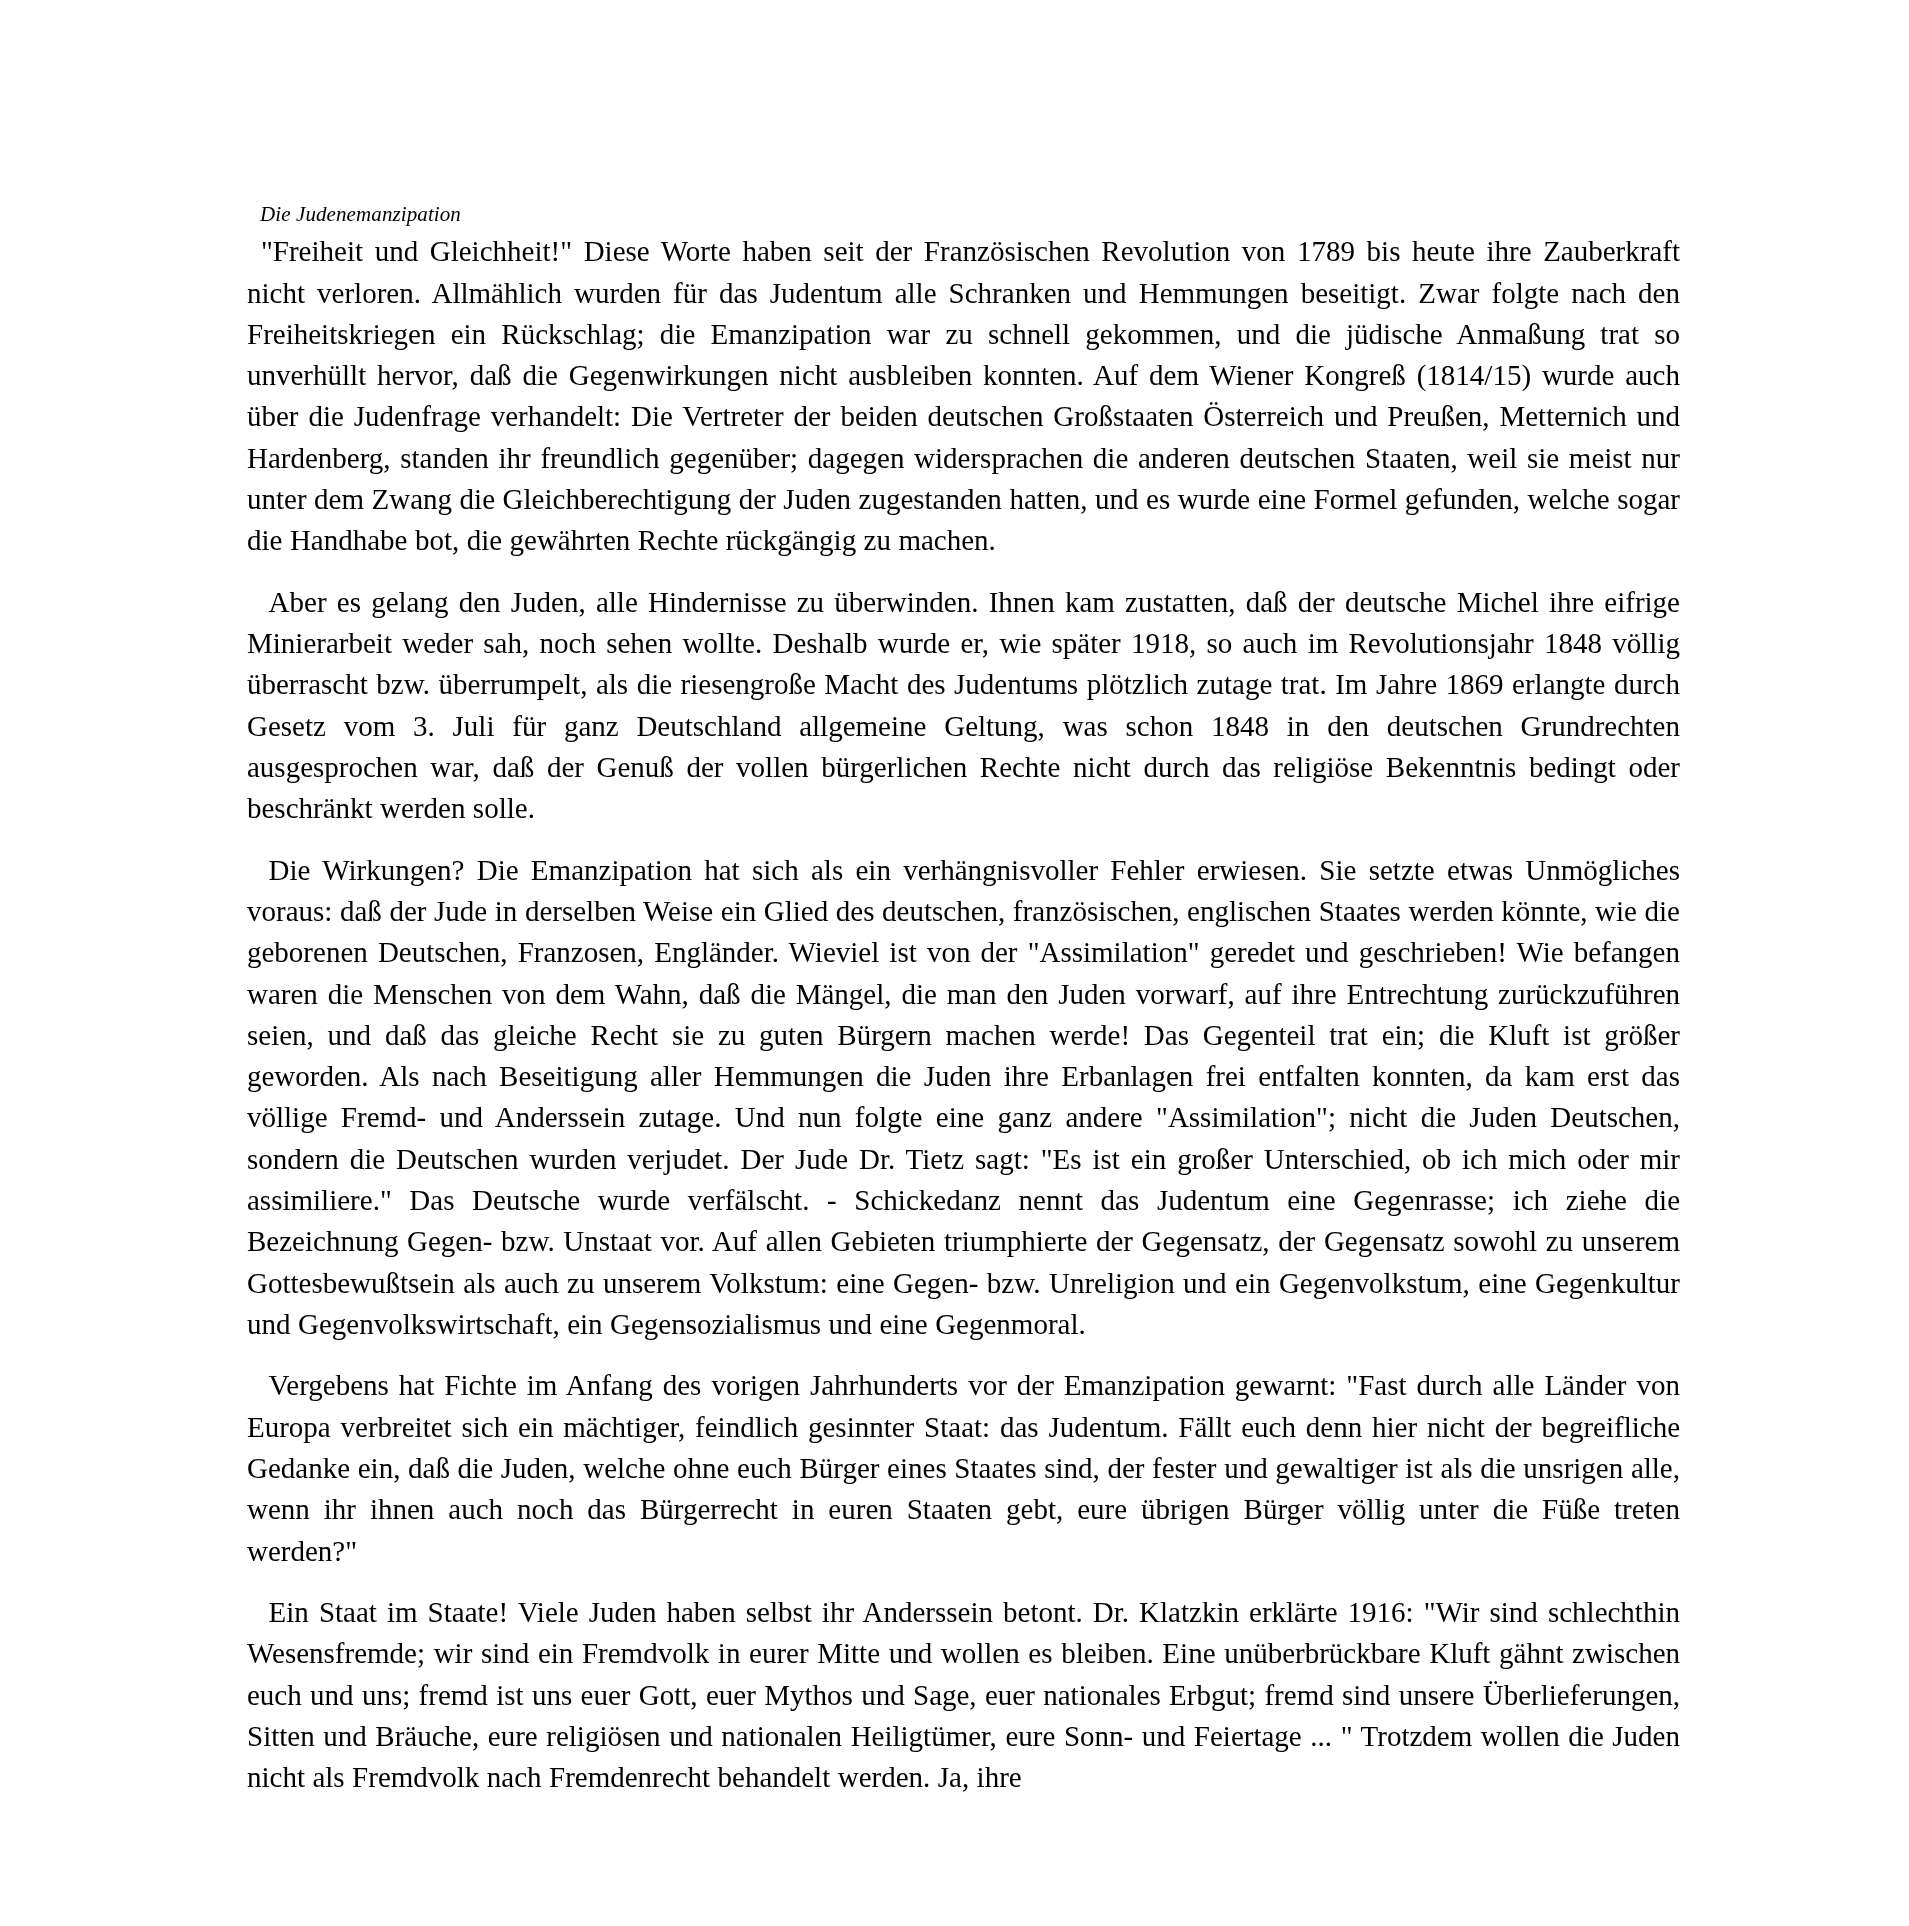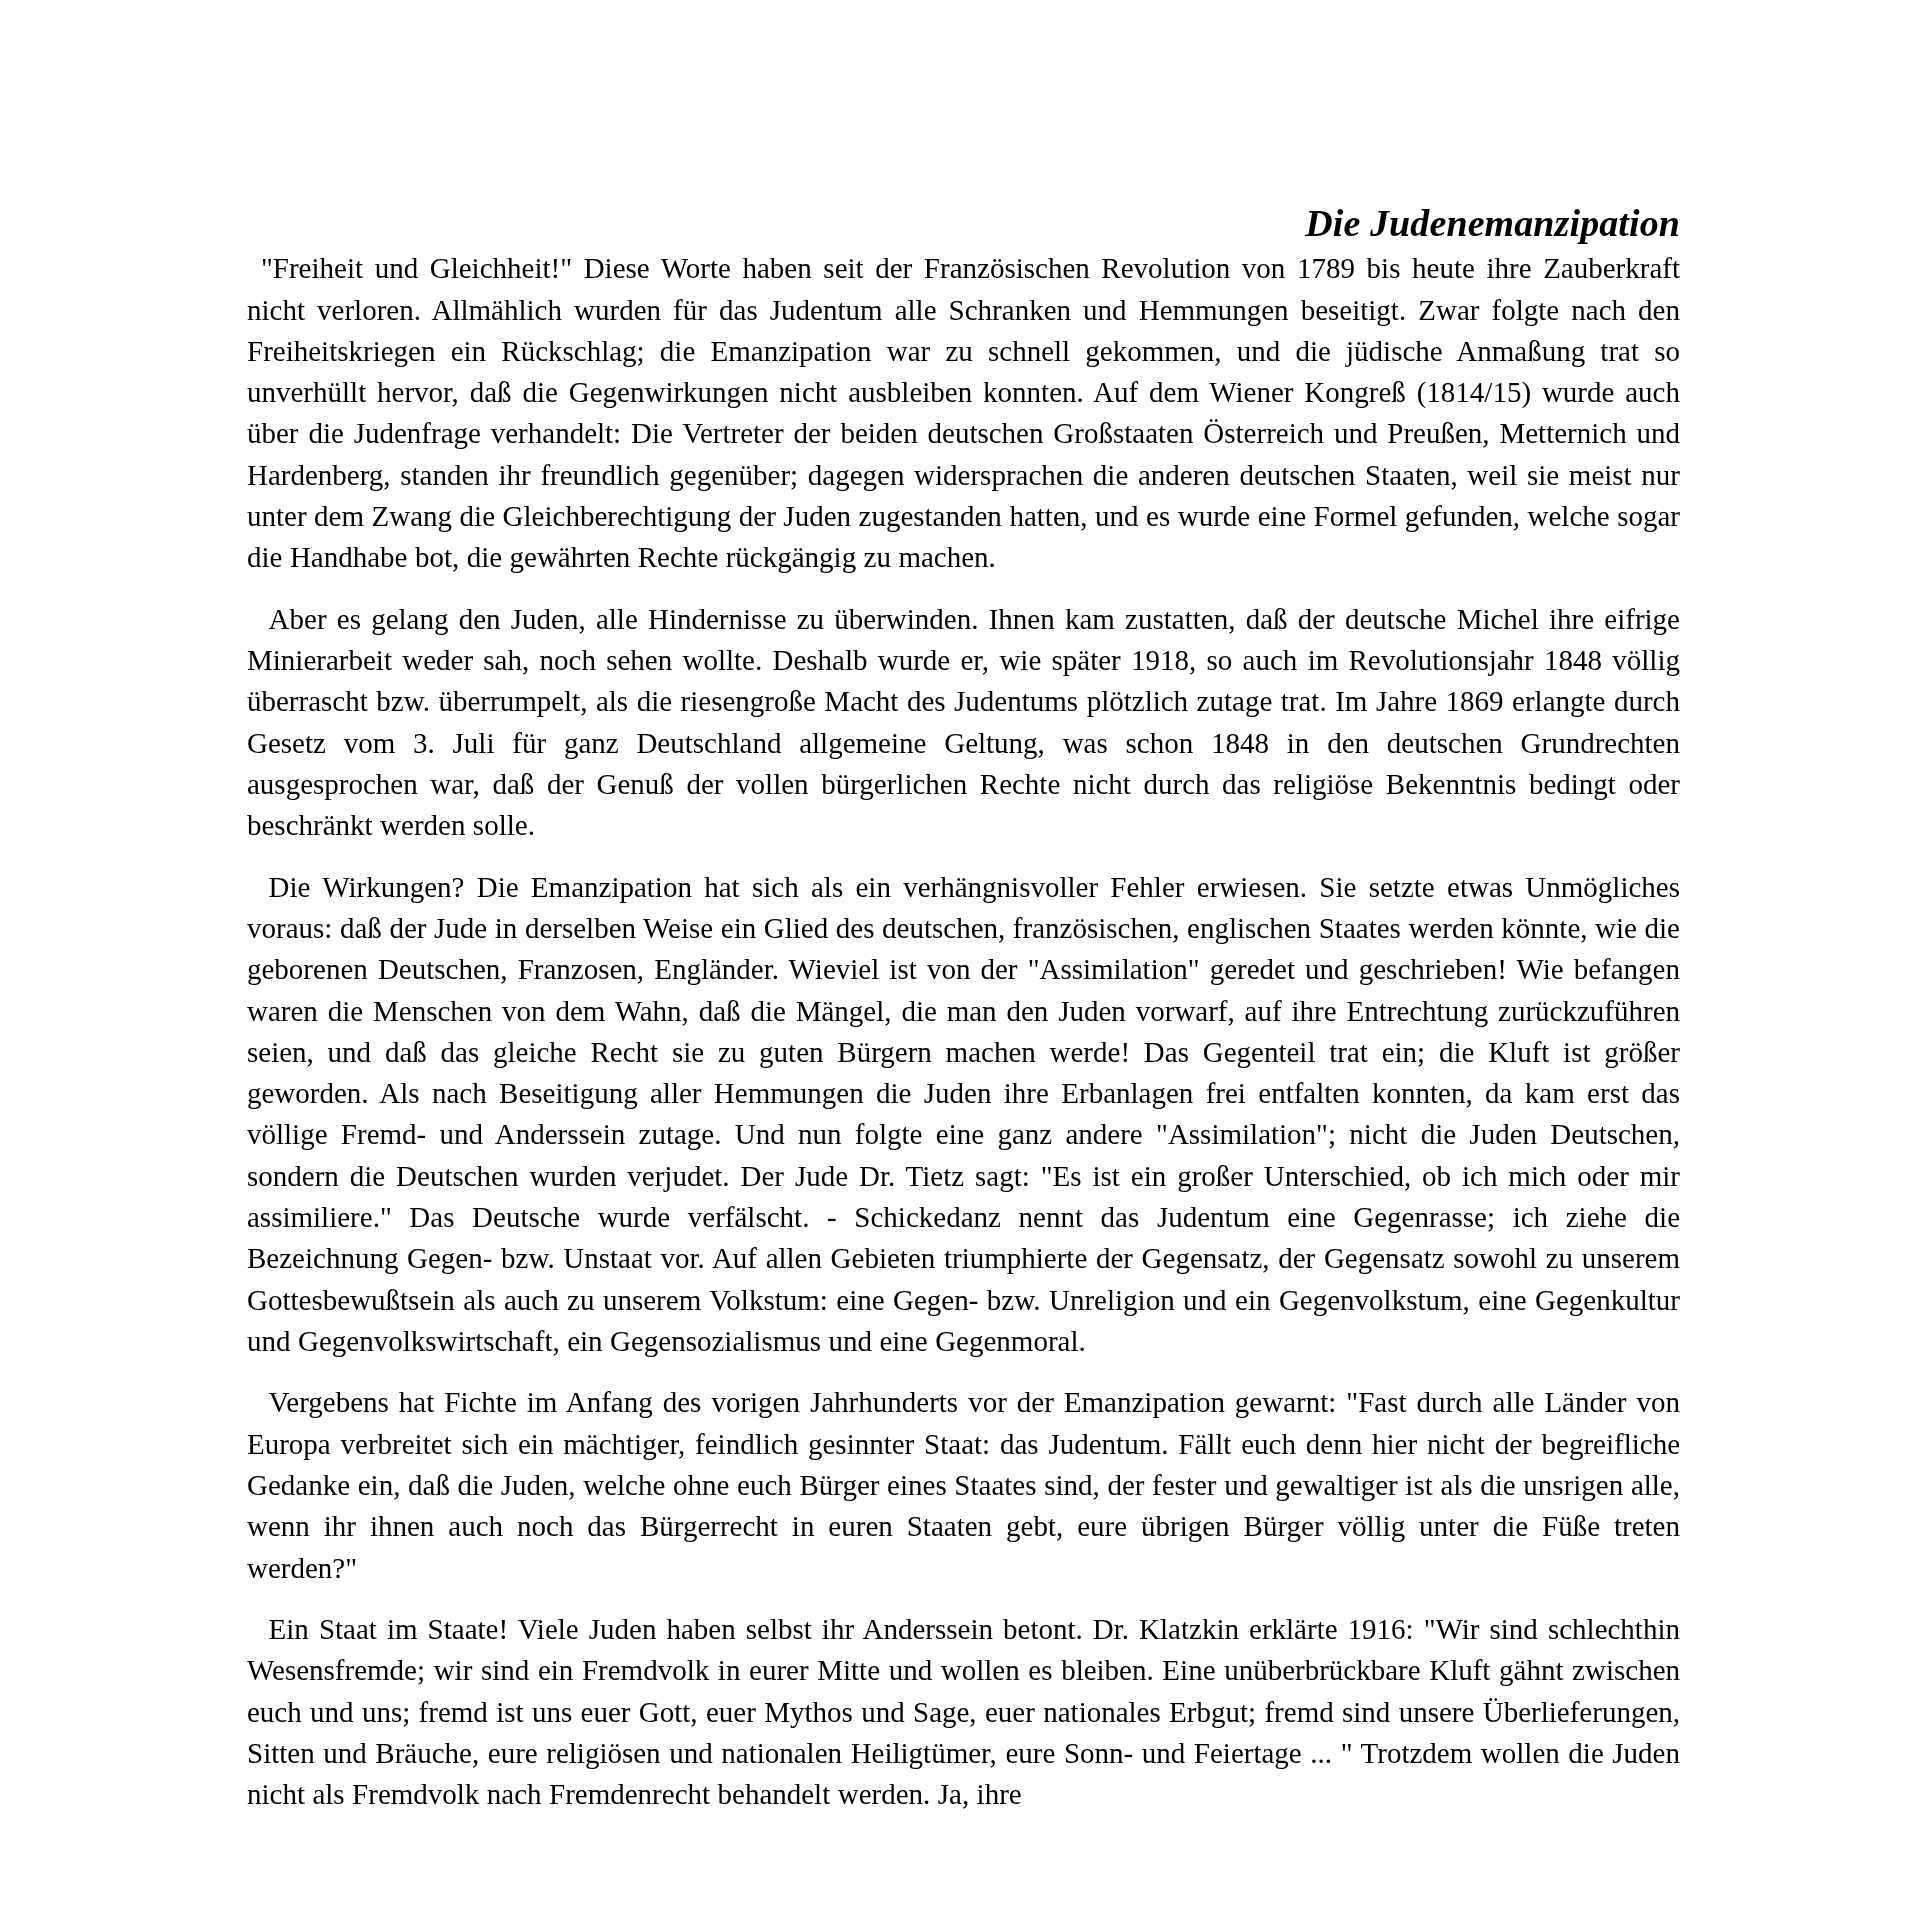--- a/index.html
+++ b/index.html
@@ -23,27 +23,26 @@
     height: 2703px;
     background: #ffffff;
   }
   .content {
     position: absolute;
     left: 247px;
     top: 204px;
     width: 1433px;
   }
   .section-heading {
-    font-weight: bold;
+    font-weight: normal;
     font-style: italic;
-    font-size: 38px;
+    font-size: 21px;
     line-height: 1.0;
     margin: 0 0 6.2px 13px;
     letter-spacing: 0.1px;
-    text-align: right;
   }
   .para {
     font-size: 29px;
     line-height: 1.425;
     text-align: justify;
     text-justify: inter-word;
     margin: 0 0 20px 0;
     hyphens: none;
     word-spacing: 0.2px;
   }

